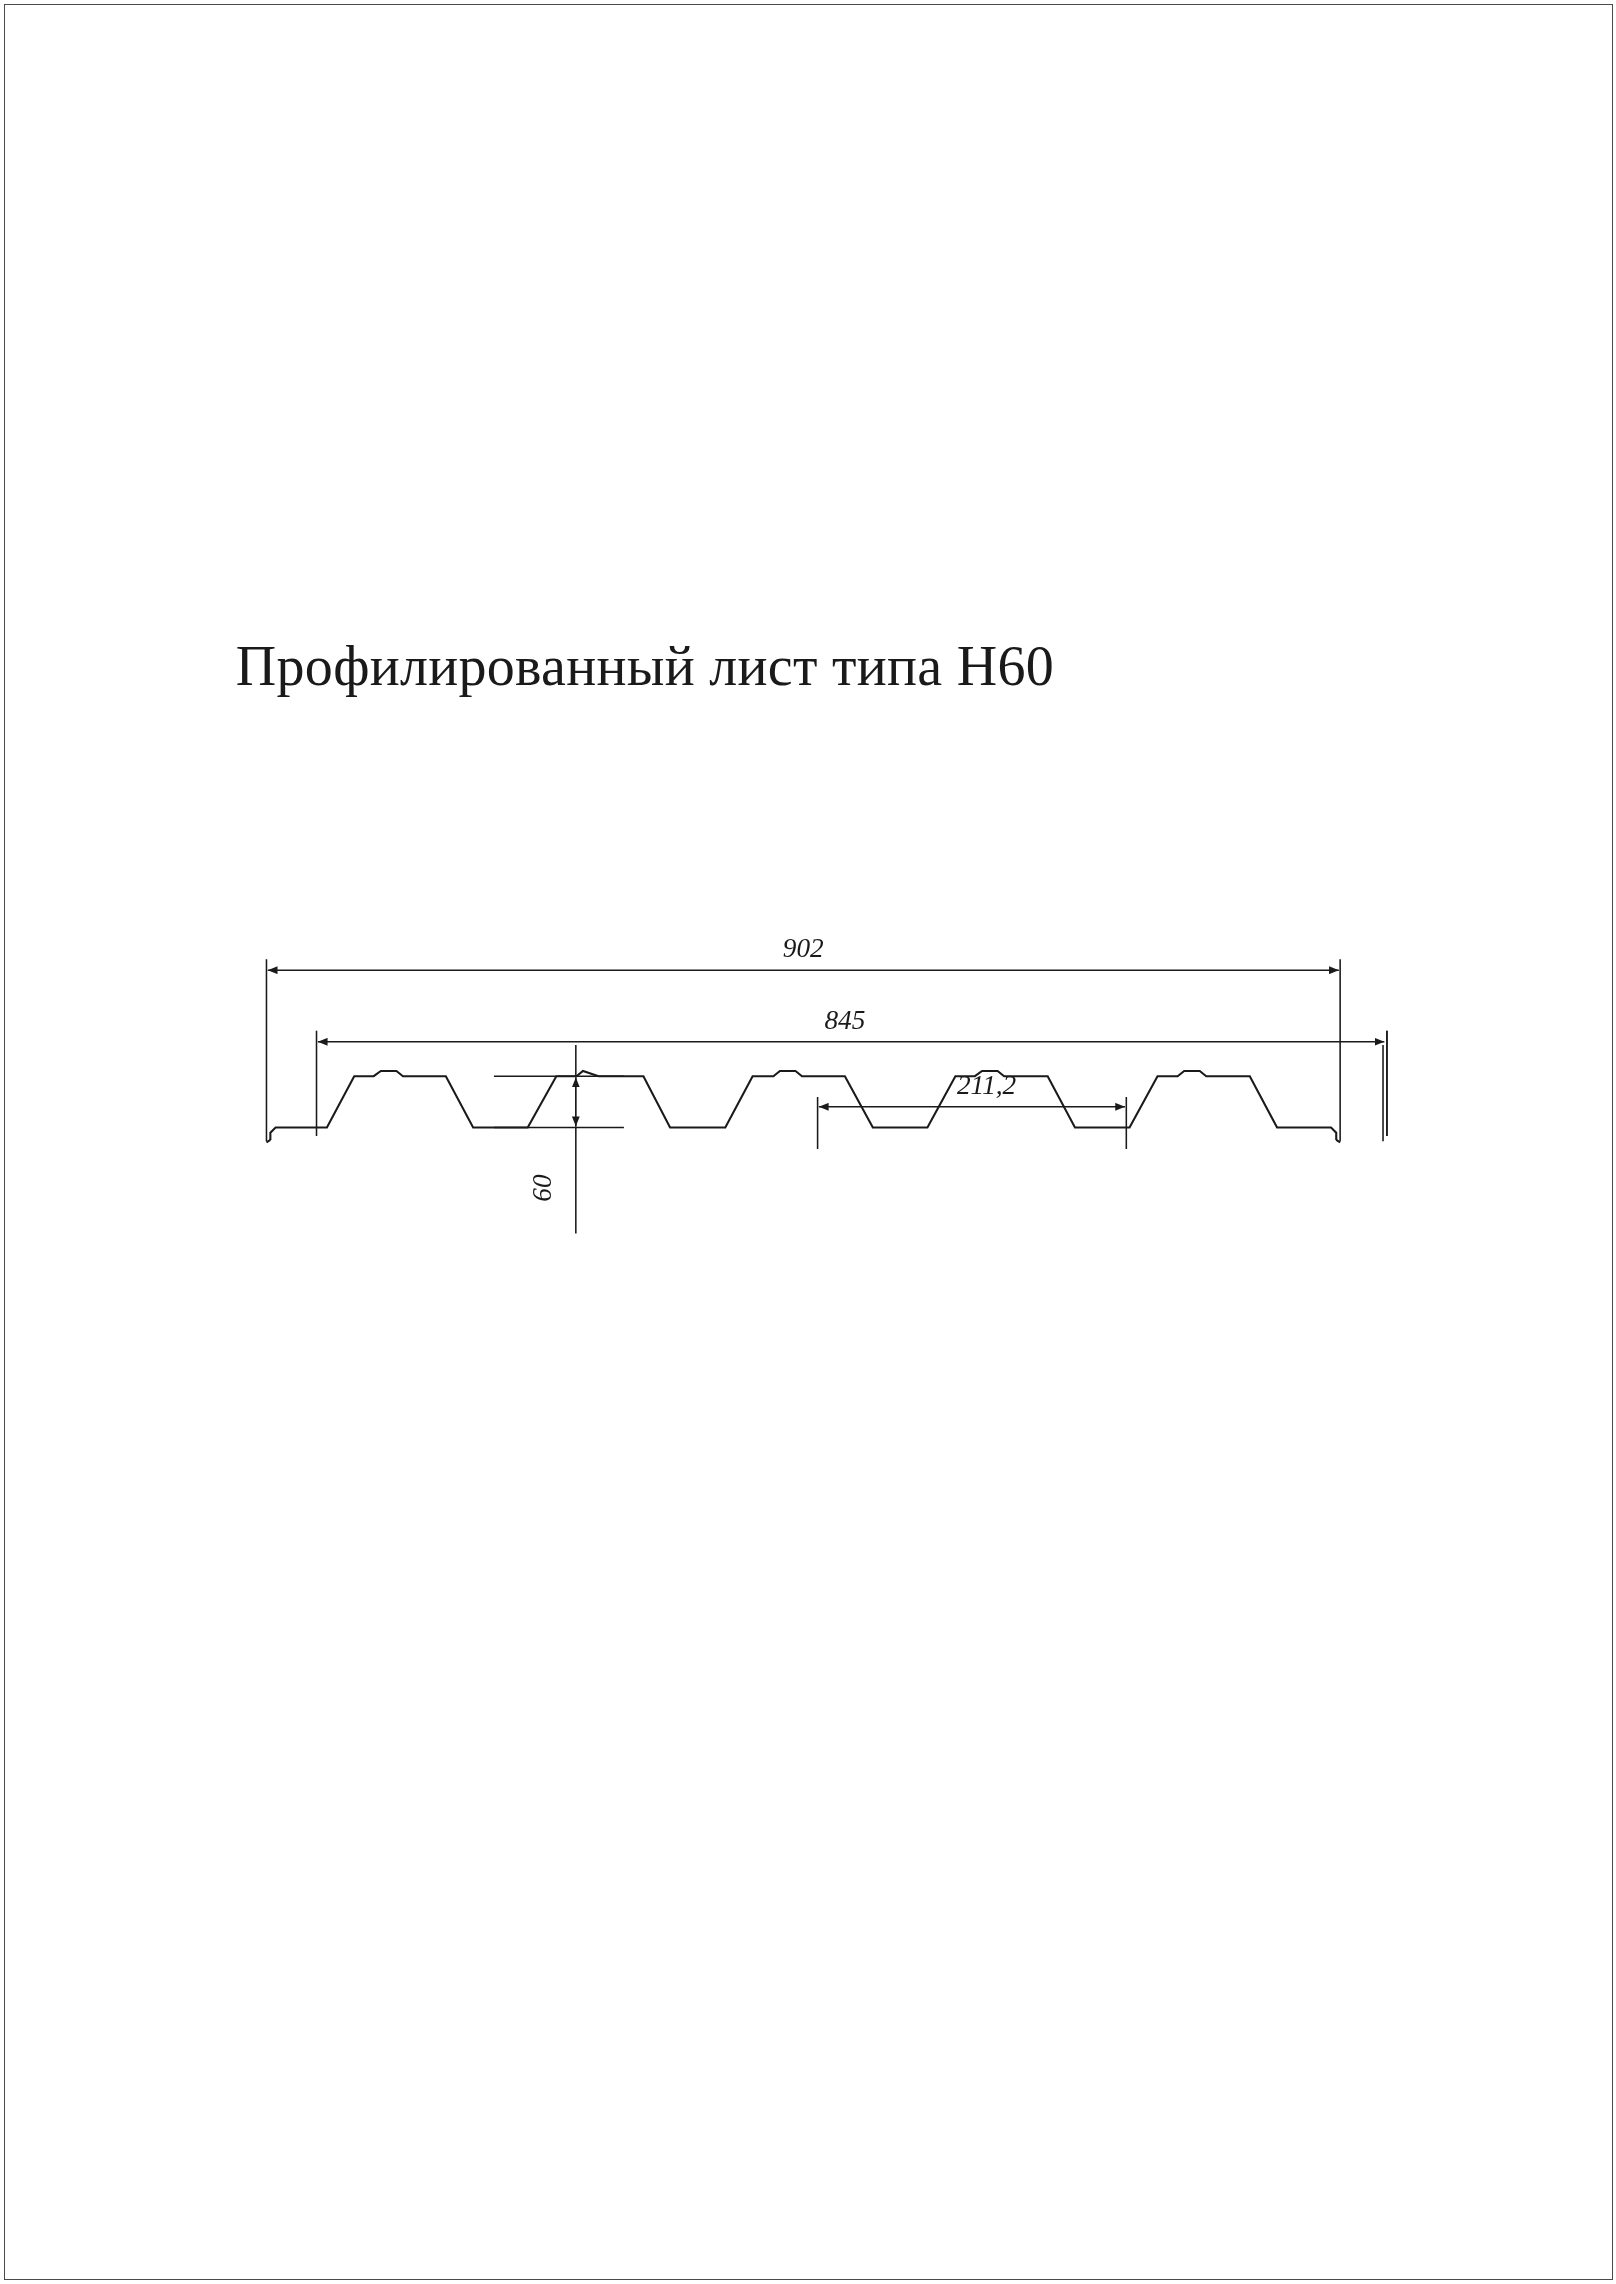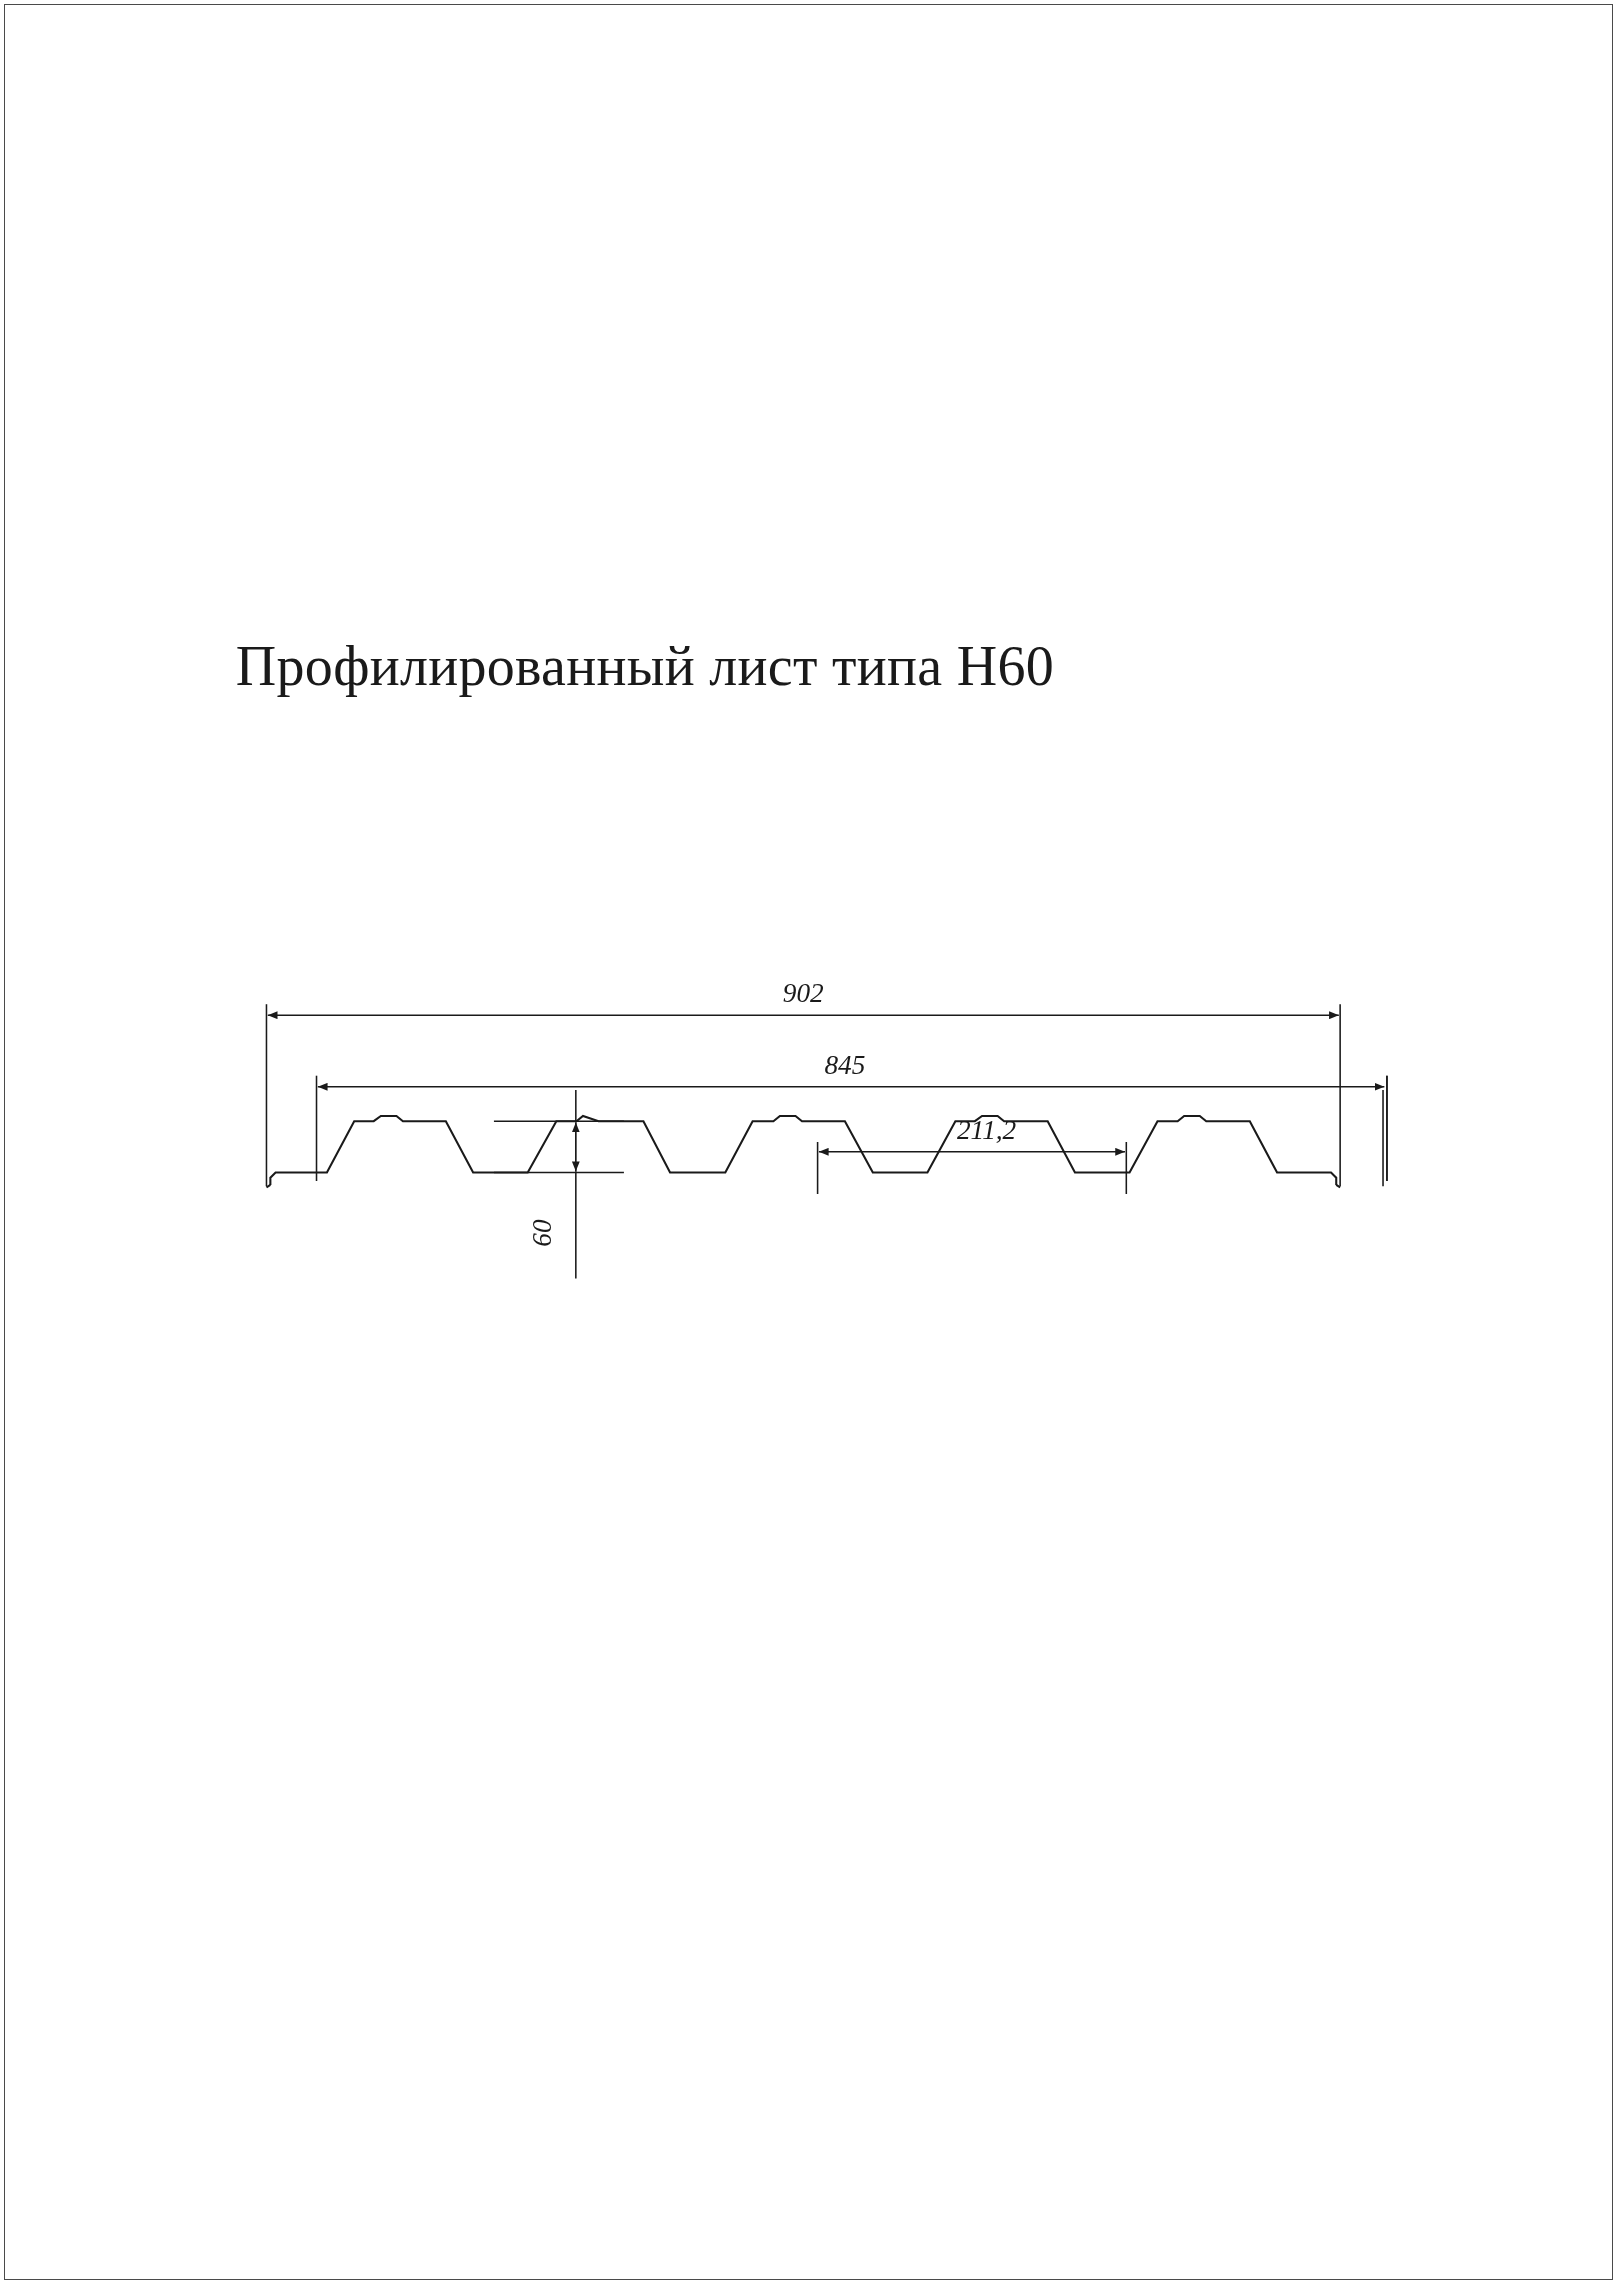--- a/index.html
+++ b/index.html
@@ -36,21 +36,21 @@
     text-align: center;
     font-family: "Liberation Serif", serif;
     font-size: 56px;
     font-weight: 400;
     color: #1a1a1a;
     letter-spacing: 0.3px;
   }
   .drawing {
     position: absolute;
     left: 0;
-    top: 830px;
+    top: 785px;
     width: 1321px;
     height: 520px;
   }
   svg {
     display: block;
   }
   .dim-text {
     font-family: "Liberation Serif", serif;
     font-style: italic;
     font-size: 42px;

